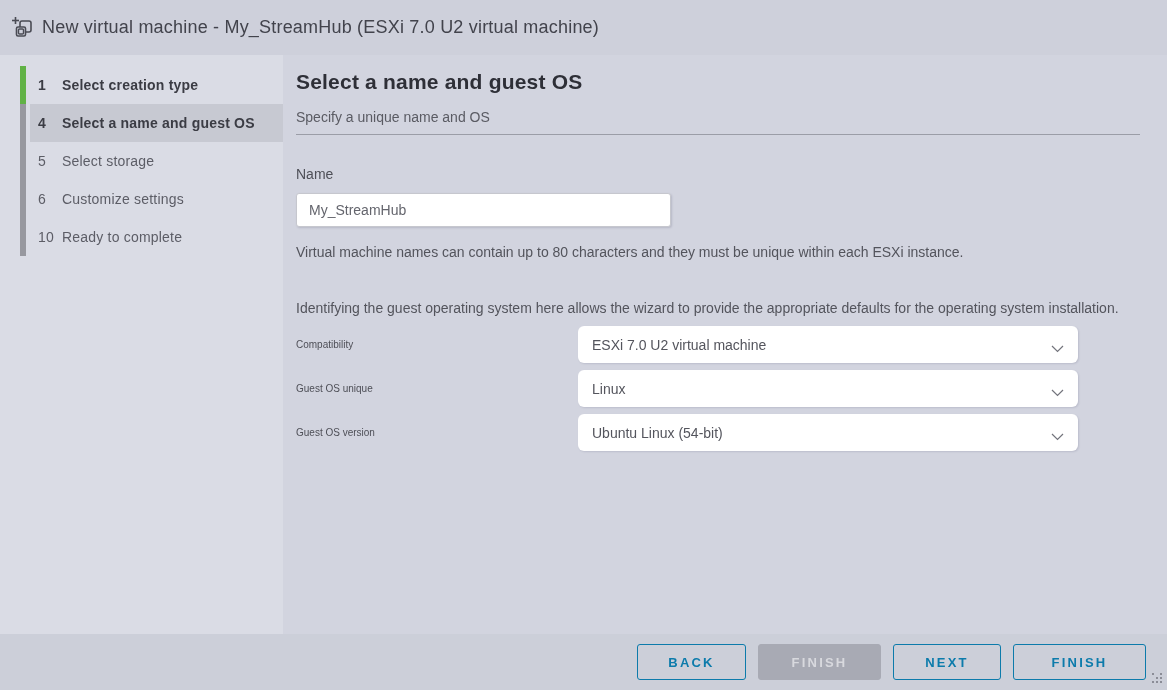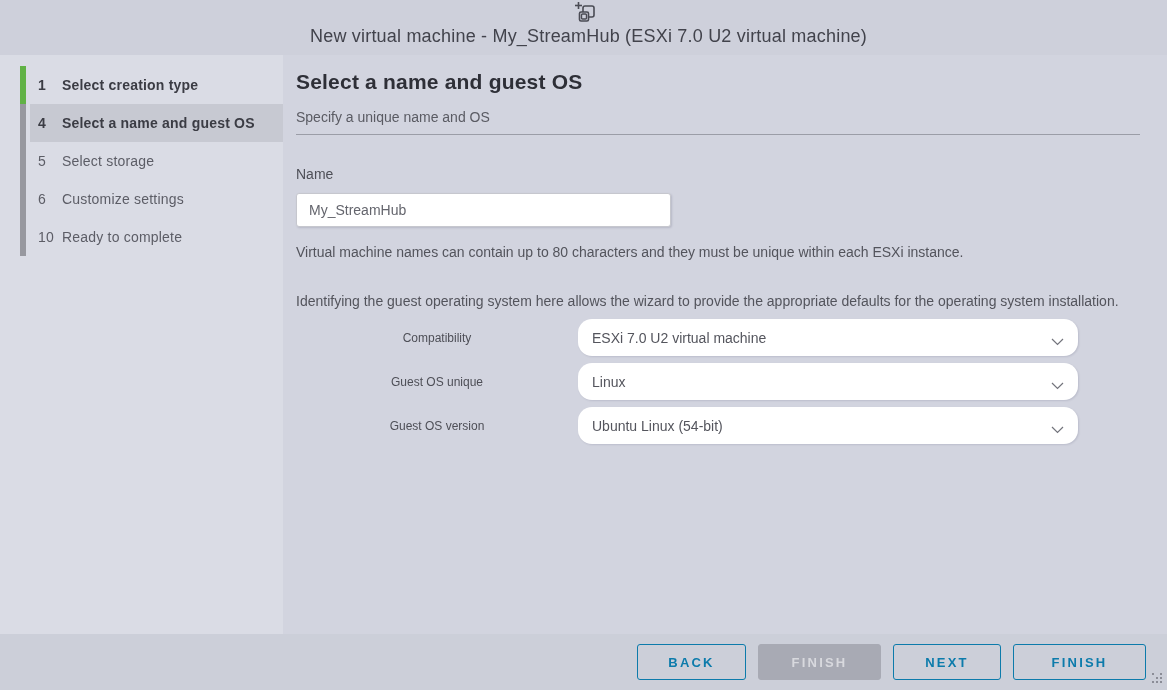--- a/index.html
+++ b/index.html
@@ -9,21 +9,21 @@
     background:#d2d4df;
     color:#53545c;
     overflow:hidden;
   }
   .window { position:relative; width:1167px; height:690px; }
 
   
   .titlebar {
     position:absolute; top:0; left:0; right:0; height:55px;
     background:#ced0db;
-    display:flex; align-items:center; padding-left:10px;flex-direction:column;
+    display:flex; align-items:center; padding-left:10px;
   }
   .titlebar .vm-icon { width:26px; height:26px; margin-right:6px; display:flex; align-items:center; justify-content:center; }
   .titlebar .title-text {
     font-size:18px; color:#42434c; letter-spacing:0.2px;
   }
 
   
   .sidebar {
     position:absolute; top:55px; left:0; width:283px; height:579px;
     background:#dadce5; padding-top:11px;
@@ -58,28 +58,28 @@
   .name-label { font-size:14px; color:#4e4f57; margin-top:31px; }
   .name-input {
     display:block; margin-top:11px; width:375px; height:34px;
     background:#ffffff; border:1px solid #c6c7ce; border-radius:3px;
     padding:0 12px; font-size:14px; color:#64656d;
     font-family:"Liberation Sans", sans-serif;
     box-shadow:1px 1px 2px rgba(60,60,90,0.18);
     outline:none;
   }
   .help { font-size:14px; color:#53545c; margin-top:14px; line-height:22px; }
-  .help.os { margin-top:27px; max-width:830px; }
+  .help.os { margin-top:34px; max-width:830px; }
 
   .frow { display:flex; align-items:center; margin-top:7px; }
   .frow:first-of-type { margin-top:9px; }
-  .frow .flabel { width:282px; font-size:12px; color:#4e4f57;text-align:center; }
+  .frow .flabel { width:282px; font-size:10px; color:#4e4f57; }
   .select {
     position:relative; width:500px; height:37px; background:#ffffff;
-    border-radius:14px; display:flex; align-items:center; padding:0 14px;
+    border-radius:6px; display:flex; align-items:center; padding:0 14px;
     font-size:14px; color:#54555d;
     box-shadow:1px 1px 2px rgba(60,60,90,0.14);
     cursor:pointer;
   }
   .select .chev { position:absolute; right:14px; top:14px; }
 
   
   .footer {
     position:absolute; left:0; right:0; bottom:0; height:56px;
     background:#cccfd9;

